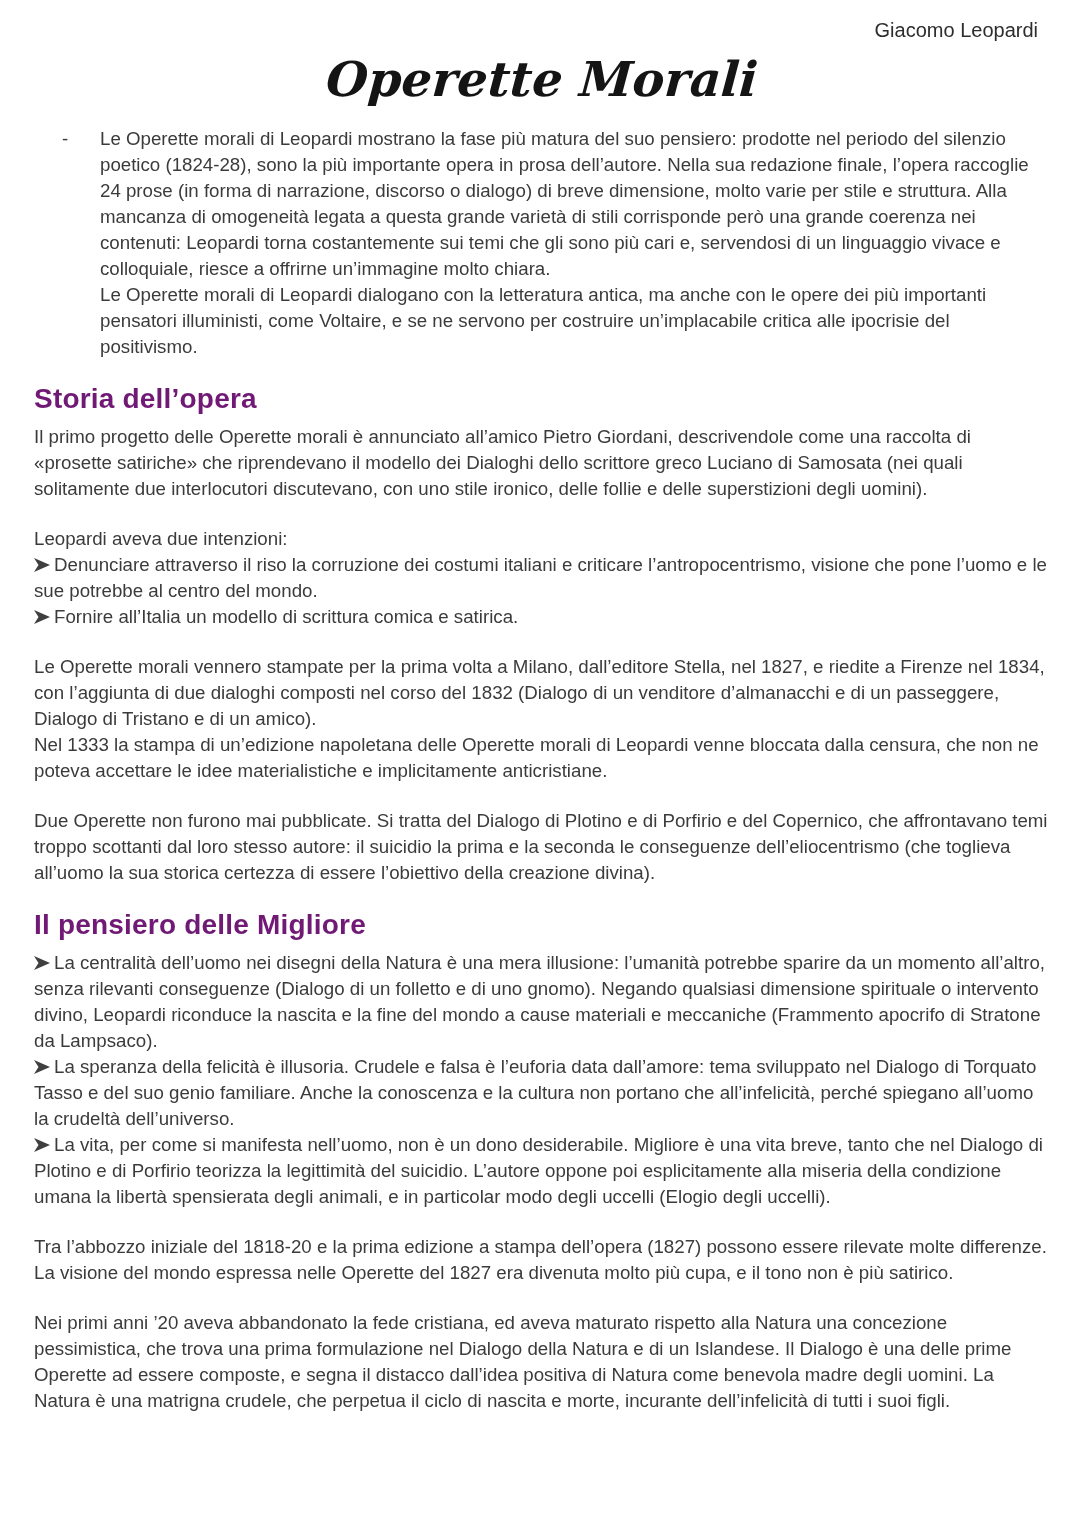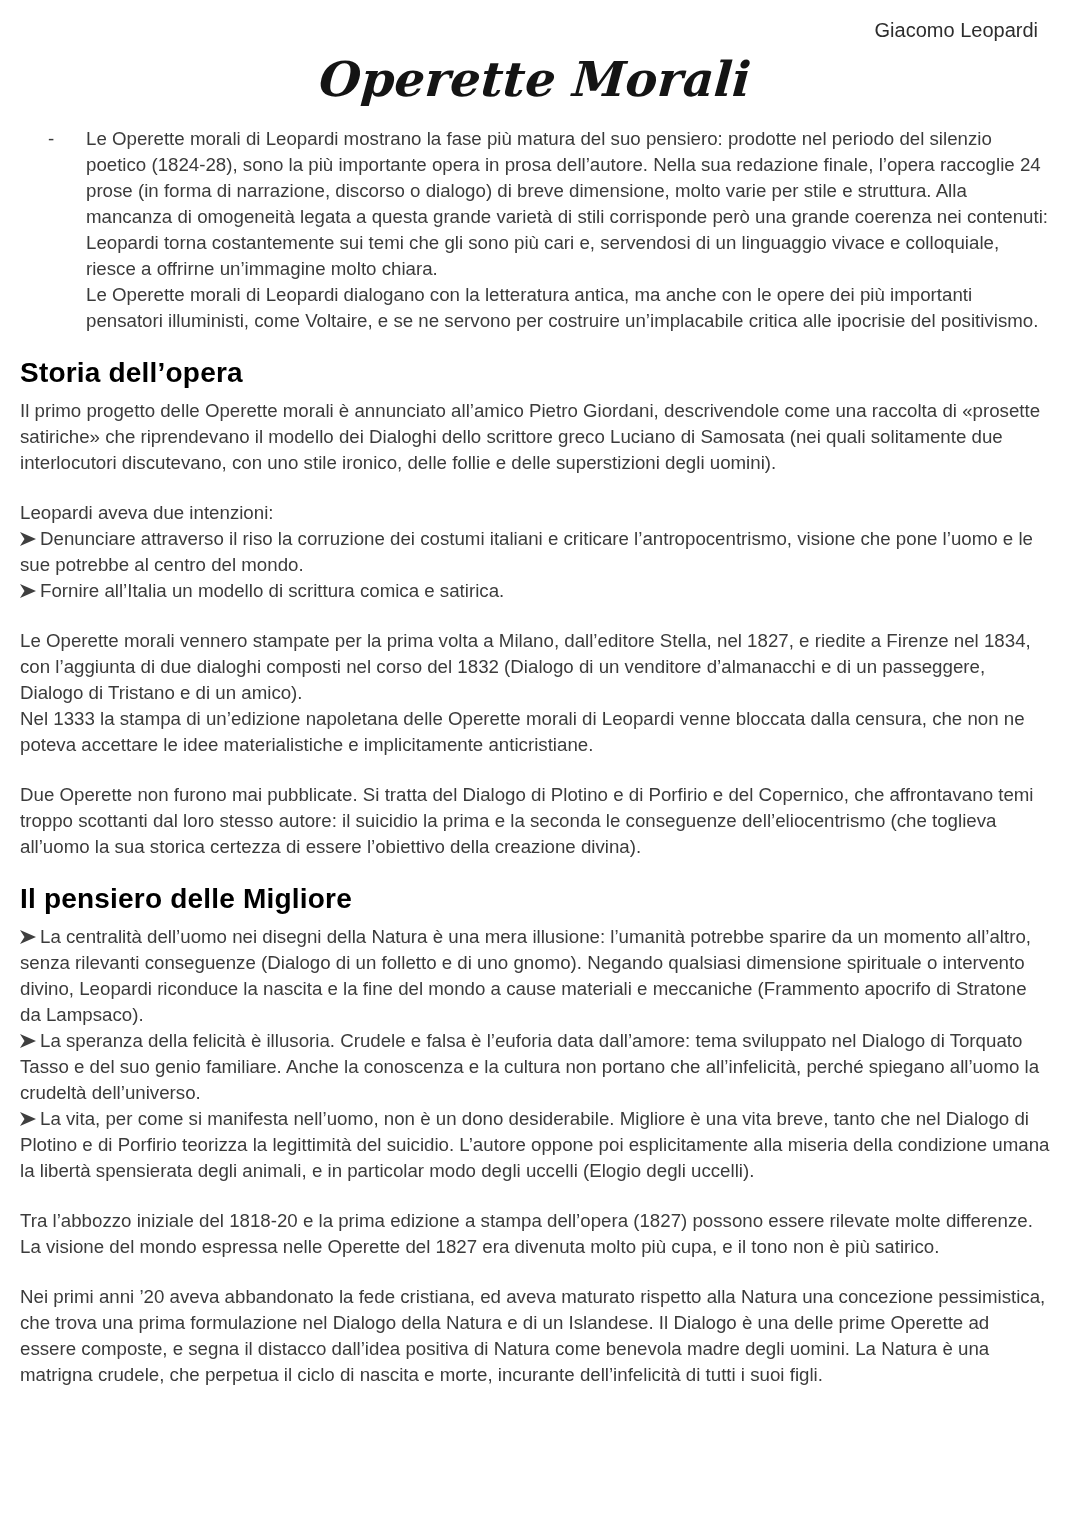--- a/index.html
+++ b/index.html
@@ -3,21 +3,21 @@
 <meta charset="utf-8">
 <style>
   html, body { margin: 0; padding: 0; background: #ffffff; }
   .page {
     position: relative;
     width: 1080px;
     height: 1525px;
     overflow: hidden;
     box-sizing: border-box;
     background: #ffffff;
-    padding: 18px 30px 20px 20px;
+    padding: 18px 30px 20px 34px;
     font-family: "Liberation Sans", sans-serif;
     font-size: 18.7px;
     line-height: 26px;
     color: #3b3b3b;
   }
   .author {
     text-align: right;
     font-size: 20px;
     line-height: 24px;
     color: #2d2d2d;
@@ -34,21 +34,21 @@
     margin: 8px 0 18px 0;
     letter-spacing: 0px;
     transform: skewX(-4deg);
   }
   p { margin: 0; }
   .gap-top { margin-top: 24px; }
   h2 {
     font-size: 28px;
     line-height: 34px;
     font-weight: 700;
-    color: #000000;
+    color: #701a75;
     margin: 22px 0 8px 0;
     letter-spacing: 0.2px;
   }
   .dash-row { display: flex; }
   .dash-marker {
     flex: none;
     width: 38px;
     margin-left: 28px;
     color: #3b3b3b;
   }

